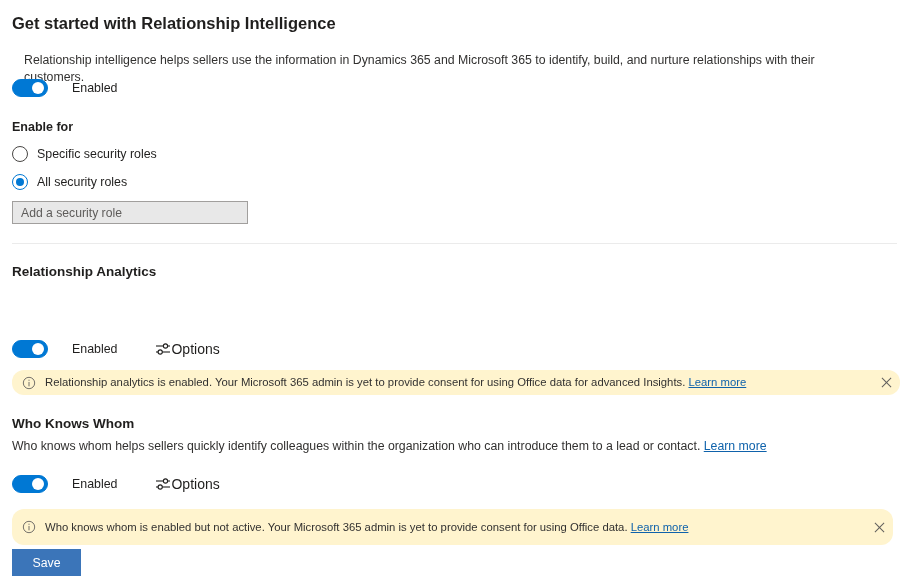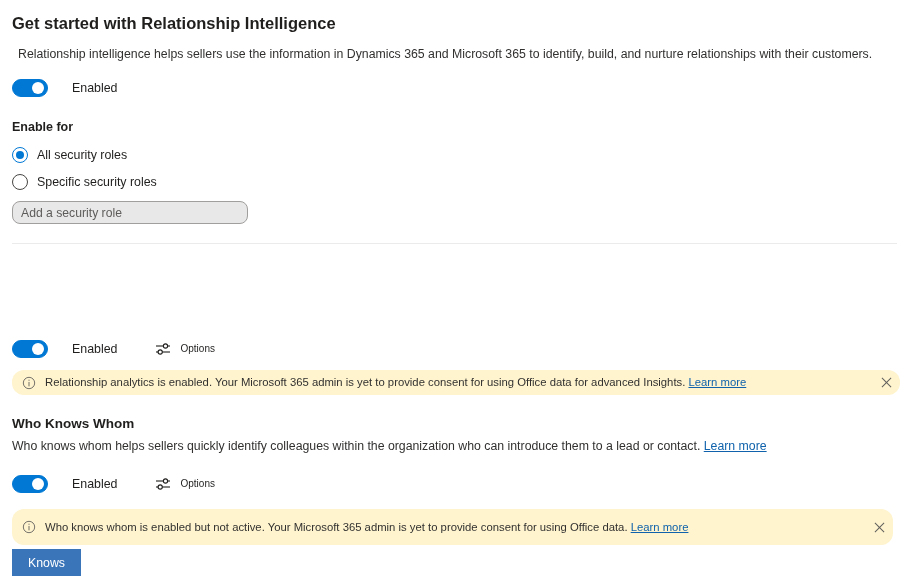--- a/index.html
+++ b/index.html
@@ -34,21 +34,21 @@
     font-weight: bold;
     line-height: 20px;
     color: #201f1e;
     margin: 0;
     padding-top: 13px;
   }
   .page-desc {
     font-size: 12.3px;
     line-height: 17px;
     color: #323130;
-    margin: 6px;
+    margin: 12px;
     padding-top: 7px;
   }
   .section-title {
     font-size: 13.5px;
     font-weight: bold;
     line-height: 18px;
     color: #201f1e;
     margin: 0;
   }
   .section-desc {
@@ -105,23 +105,22 @@
     line-height: 18px;
   }
 
   .options-btn {
     display: flex;
     align-items: center;
     margin-left: 38px;
     cursor: pointer;
   }
   .options-btn .label {
-    font-size: 10px;
-    color: #201f1e;
-    margin-left: 9px;
+    font-size: 14px;
+    color: #201f1e;
     line-height: 18px;
   }
   .sliders-icon {
     width: 16px;
     height: 16px;
     display: block;
   }
 
   
   .radio-row {
@@ -166,21 +165,21 @@
     width: 236px;
     height: 23px;
     box-sizing: border-box;
     border: 1px solid #a19f9d;
     background: #e8e8e8;
     font-family: "Liberation Sans", sans-serif;
     font-size: 12.2px;
     color: #5e5c5a;
     padding: 0 8px;
     outline: none;
-    border-radius: 8px;
+    border-radius: 0;
   }
   .role-input::placeholder { color: #5e5c5a; opacity: 1; }
 
   
   .divider {
     height: 1px;
     background: #ebebeb;
     margin: 0 3px 0 12px;
   }
 
@@ -247,36 +246,37 @@
   <div class="pad toggle-row abs" style="top:79px;left:0;">
     <div class="toggle">
       <span class="knob"></span>
     </div>
     <span class="toggle-label">Enabled</span>
   </div>
 
   <div class="pad abs" style="top:119px;left:0;">
     <p class="sub-label">Enable for</p>
 
+    <div class="radio-row" style="margin-top:11px;">
+      <span class="radio"></span>
+      <span class="radio-label">Specific security roles</span>
+    </div>
+
     <div class="radio-row" style="margin-top:12px;">
       <span class="radio checked"></span>
       <span class="radio-label">All security roles</span>
     </div>
 
-    <div class="radio-row" style="margin-top:11px;">
-      <span class="radio"></span>
-      <span class="radio-label">Specific security roles</span>
-    </div>
-
     <input class="role-input" type="text" style="margin-top: 11px;" disabled="" placeholder="Add a security role">
   </div>
 
   <div class="divider abs" style="top:243px;left:0;right:0;"></div>
 
   <div class="pad abs" style="top:263px;left:0;right:0;">
+    <h2 class="section-title">Relationship Analytics</h2>
   </div>
 
   <div class="pad toggle-row abs" style="top:340px;left:0;">
     <div class="toggle">
       <span class="knob"></span>
     </div>
     <span class="toggle-label">Enabled</span>
     <div class="options-btn">
       <svg class="sliders-icon" viewBox="0 0 16 16">
         <line x1="1" y1="5" x2="15" y2="5" stroke="#201f1e" stroke-width="1.1"></line>
@@ -332,15 +332,15 @@
     </svg>
     <span class="msg-text"><span>Who knows whom is enabled but not active. Your Microsoft 365 admin is yet to provide consent for using Office data.</span> <span class="link">Learn more</span></span>
     <span class="close">
       <svg width="11" height="11" viewBox="0 0 12 12">
         <line x1="1" y1="1" x2="11" y2="11" stroke="#605e5c" stroke-width="1.1"></line>
         <line x1="11" y1="1" x2="1" y2="11" stroke="#605e5c" stroke-width="1.1"></line>
       </svg>
     </span>
   </div>
 
-  <button class="save-btn abs" style="top:549px;left:12px;">Knows</button>
+  <button class="save-btn abs" style="top:549px;left:12px;">Save</button>
 
 </div>
 
 </body></html>

